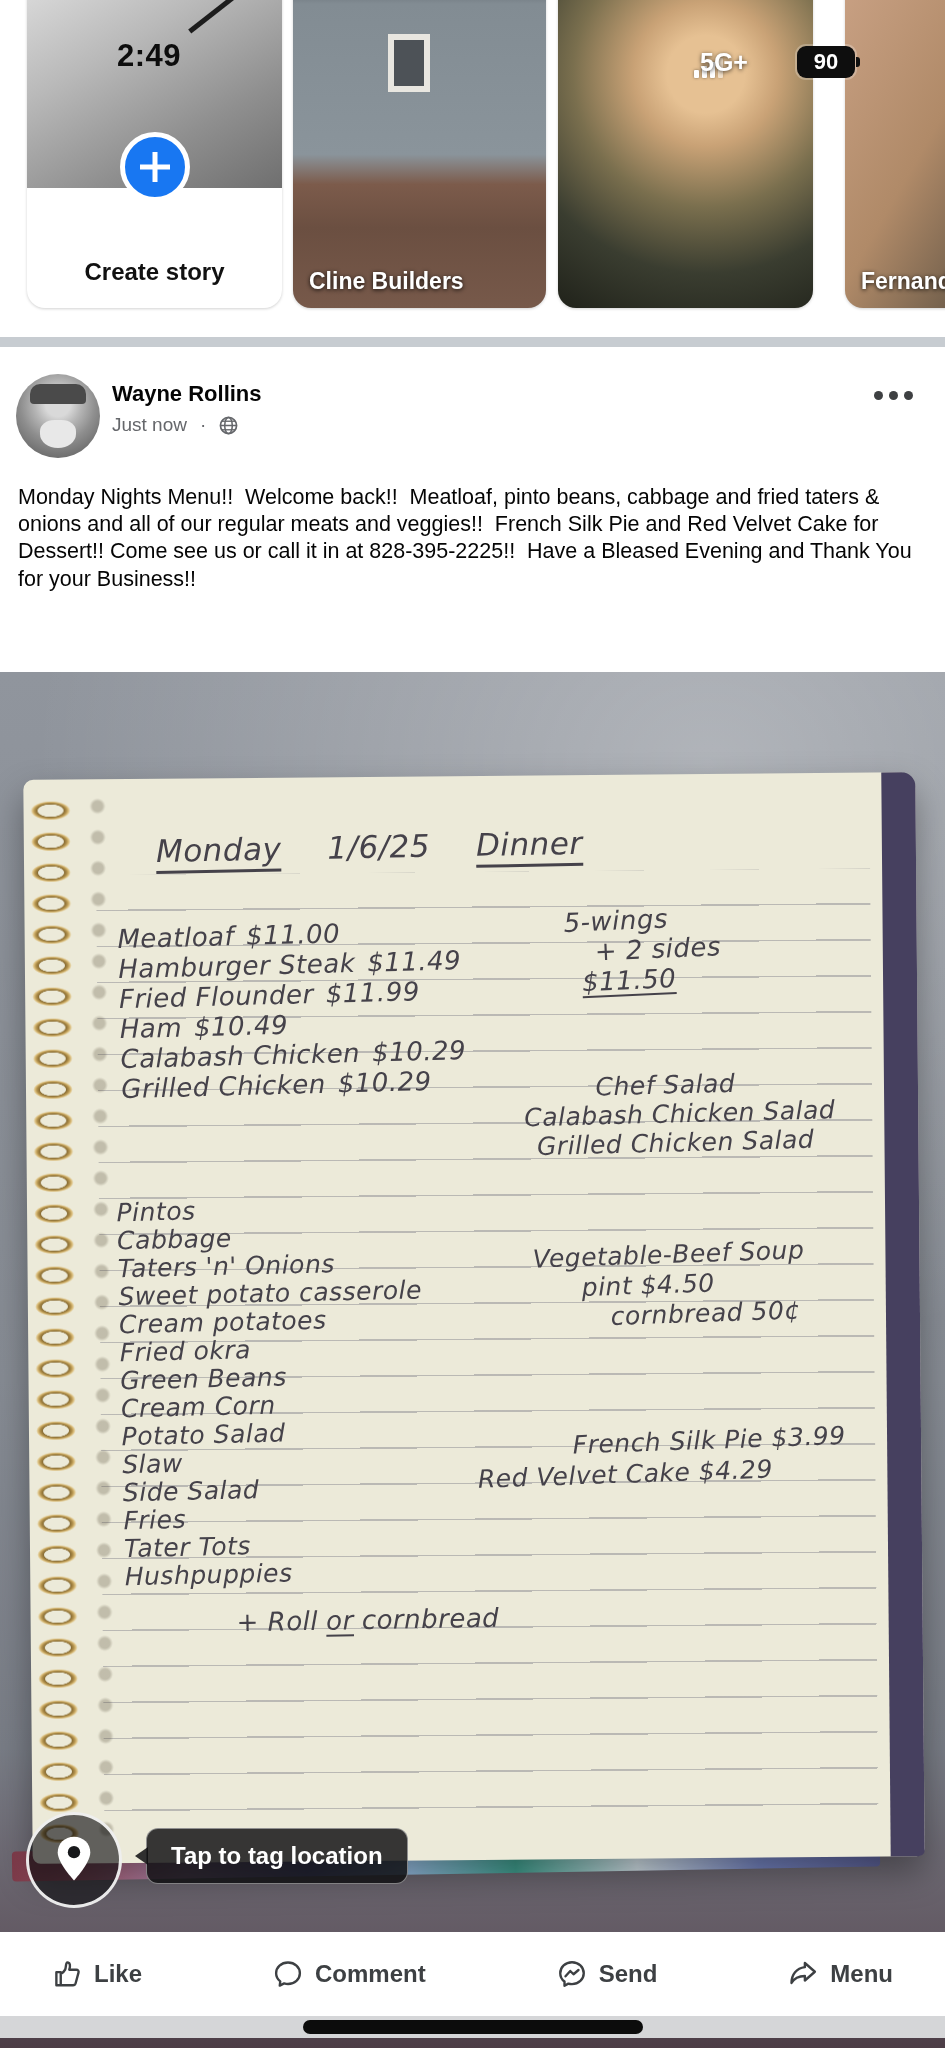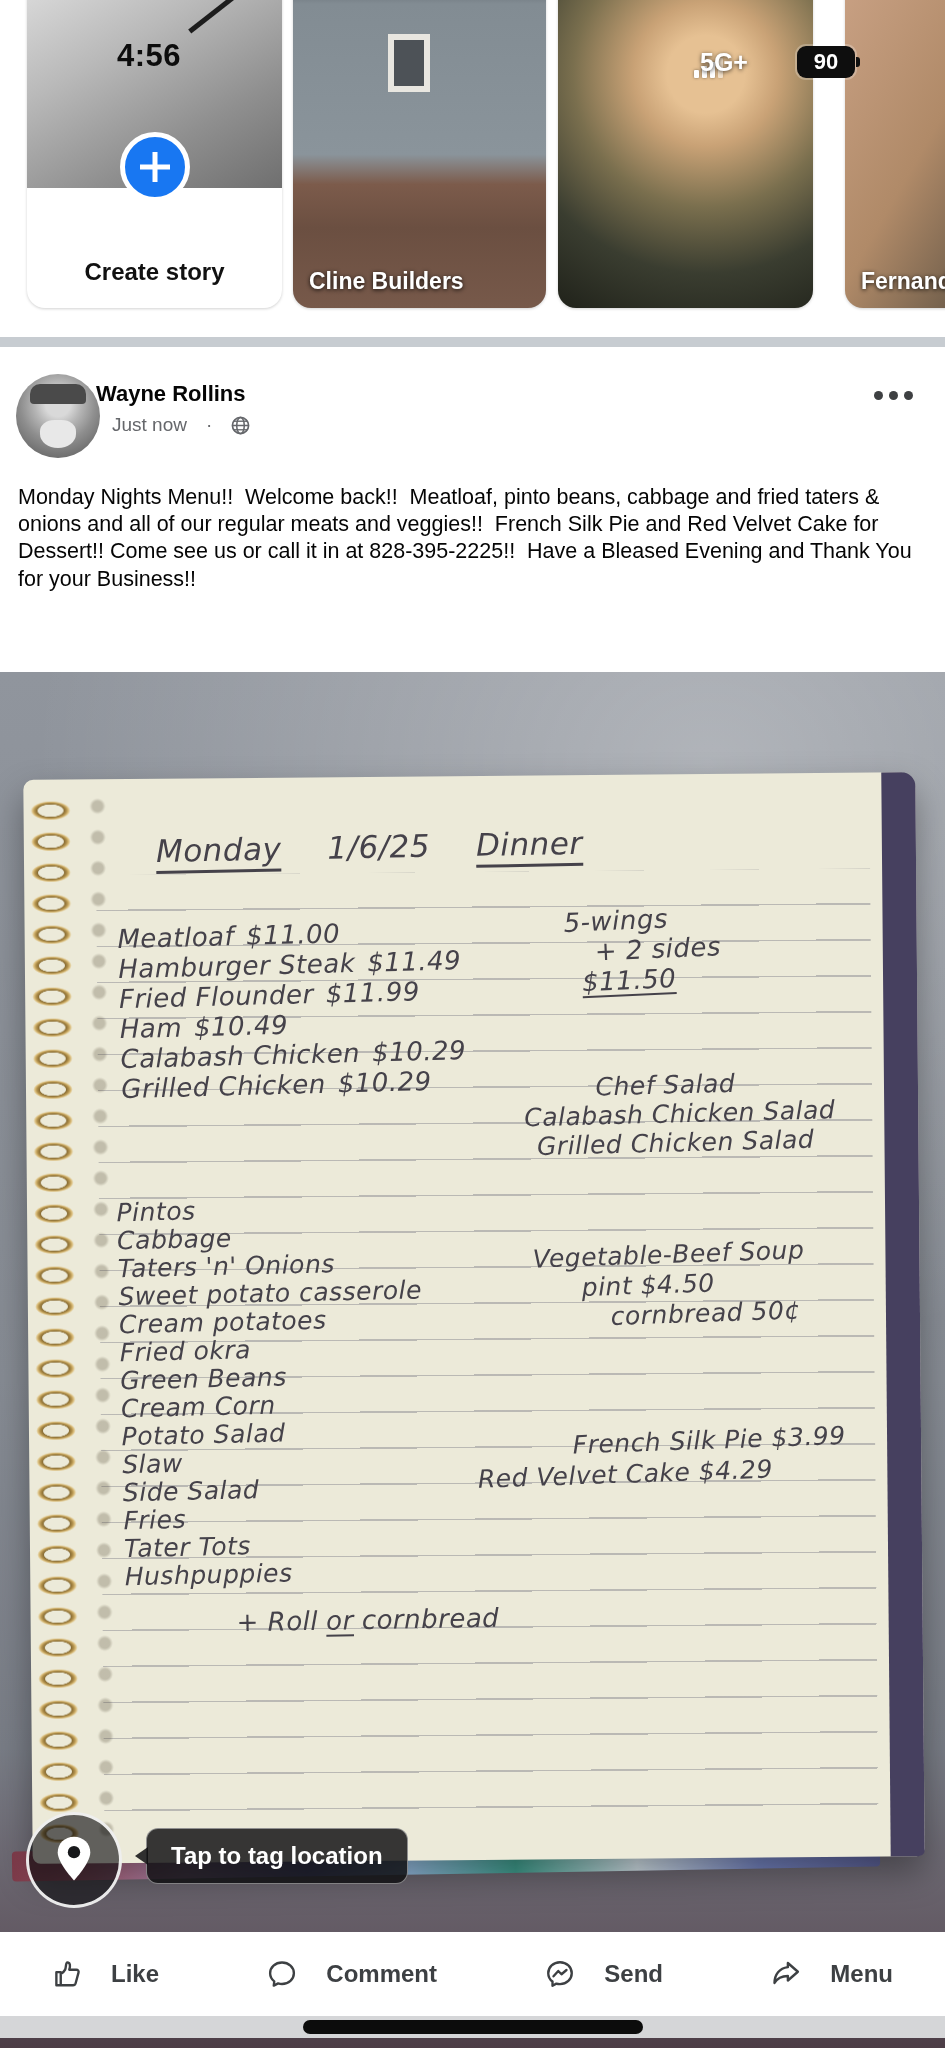--- a/index.html
+++ b/index.html
@@ -34,22 +34,22 @@
   .battery-badge::after { content:""; position:absolute; right:-5px; top:11px; width:4px; height:10px; background:#0e0e0e; border-radius:0 3px 3px 0; }
 
   .stories-divider { position:absolute; left:0; top:337px; width:945px; height:10px; background:#c7ccd1; }
 
   
   .avatar { position:absolute; left:16px; top:374px; width:84px; height:84px; border-radius:50%;
     background: radial-gradient(circle at 50% 36%, #d9d9d9 0 18%, #b5b5b5 34%, #8e8e8e 55%, #6f6f6f 78%, #5b5b5b 100%);
     overflow:hidden; }
   .avatar::before { content:""; position:absolute; left:14px; top:10px; width:56px; height:20px; background:#4a4a4a; border-radius:10px 10px 4px 4px; }
   .avatar::after { content:""; position:absolute; left:24px; top:46px; width:36px; height:28px; background:#e8e8e8; border-radius:40% 40% 50% 50%; }
-  .post-author { position:absolute; left:96px; top:381px; font-size:22px; font-weight:700; color:#050505; }
-  .post-meta { position:absolute; left:112px; top:414px; font-size:19px; color:#65676b; display:flex; align-items:center; gap:19px; }
+  .post-author { position:absolute; left:112px; top:381px; font-size:22px; font-weight:700; color:#050505; }
+  .post-meta { position:absolute; left:112px; top:414px; font-size:19px; color:#65676b; display:flex; align-items:center; gap:13px; }
   .globe { width:19px; height:19px; }
   .more-dots { position:absolute; left:874px; top:389px; width:46px; height:14px; }
   .more-dots i { position:absolute; top:2px; width:9px; height:9px; border-radius:50%; background:#3e4042; }
   .more-dots i:nth-child(1){left:0;} .more-dots i:nth-child(2){left:15px;} .more-dots i:nth-child(3){left:30px;}
 
   .post-body { position:absolute; left:18px; top:484px; width:914px; font-size:21.5px; line-height:27.2px; color:#050505; white-space:pre-wrap; }
 
   
   .photo { position:absolute; left:0; top:672px; width:945px; height:1538px; overflow:hidden;
     background:
@@ -95,21 +95,21 @@
   .loc-btn { position:absolute; left:26px; top:1140px; width:96px; height:96px; border-radius:50%;
     background:rgba(12,12,14,.62); border:3px solid rgba(255,255,255,.9); z-index:5; }
   .loc-btn svg { position:absolute; left:50%; top:50%; transform:translate(-50%,-52%); }
   .loc-tip { position:absolute; left:146px; top:1156px; height:56px; padding:8px 24px; z-index:5;
     background:rgba(14,14,16,.82); border:1.5px solid rgba(255,255,255,.45); border-radius:12px;
     color:#fff; font-size:24px; font-weight:600; display:flex; align-items:center; }
   .loc-tip::before { content:""; position:absolute; left:-12px; top:18px; border-right:13px solid rgba(14,14,16,.85); border-top:9px solid transparent; border-bottom:9px solid transparent; }
 
   
   .action-bar { position:absolute; left:0; top:1932px; width:945px; height:84px; background:#fff; display:flex; justify-content:space-between; align-items:center; padding:0 52px; }
-  .action-item { display:flex; align-items:center; gap:29px; color:#3d4043; font-size:24px; font-weight:600; background:none; border:none; font-family:"Liberation Sans", sans-serif; }
+  .action-item { display:flex; align-items:center; gap:12px; color:#3d4043; font-size:24px; font-weight:600; background:none; border:none; font-family:"Liberation Sans", sans-serif; }
   .action-item svg { display:block; }
 
   .home-strip { position:absolute; left:0; top:2016px; width:945px; height:22px; background:#d5d6d8; }
   .home-pill { position:absolute; left:50%; top:4px; transform:translateX(-50%); width:340px; height:14px; border-radius:8px; background:#0c0c0c; }
 </style>
 </head>
 <body>
 
 <div id="screen">
 
@@ -132,21 +132,21 @@
 
     <div class="story-card" style="left:558px; width:255px;">
       <div class="story-photo" style="background:radial-gradient(circle at 58% 30%, #e6c193 0 14%, #c9a276 26%, #7a6f4e 48%, #3a3d30 72%, #20221a 100%);"></div>
     </div>
 
     <div class="story-card" style="left:845px; width:255px;">
       <div class="story-photo" style="background:linear-gradient(120deg,#c9a184 0%,#b08a68 40%,#6a5a48 70%,#2e2a28 100%);"></div>
       <div class="story-label">Fernanda</div>
     </div>
 
-    <div class="status-time">4:56</div>
+    <div class="status-time">2:49</div>
     <div class="signal-bars">
         <i></i>
         <i></i>
         <i></i>
         <i></i>
       </div>
     <div class="status-network">5G+</div>
     <div class="battery-badge">90</div>
   </div>
   <div class="stories-divider"></div>

